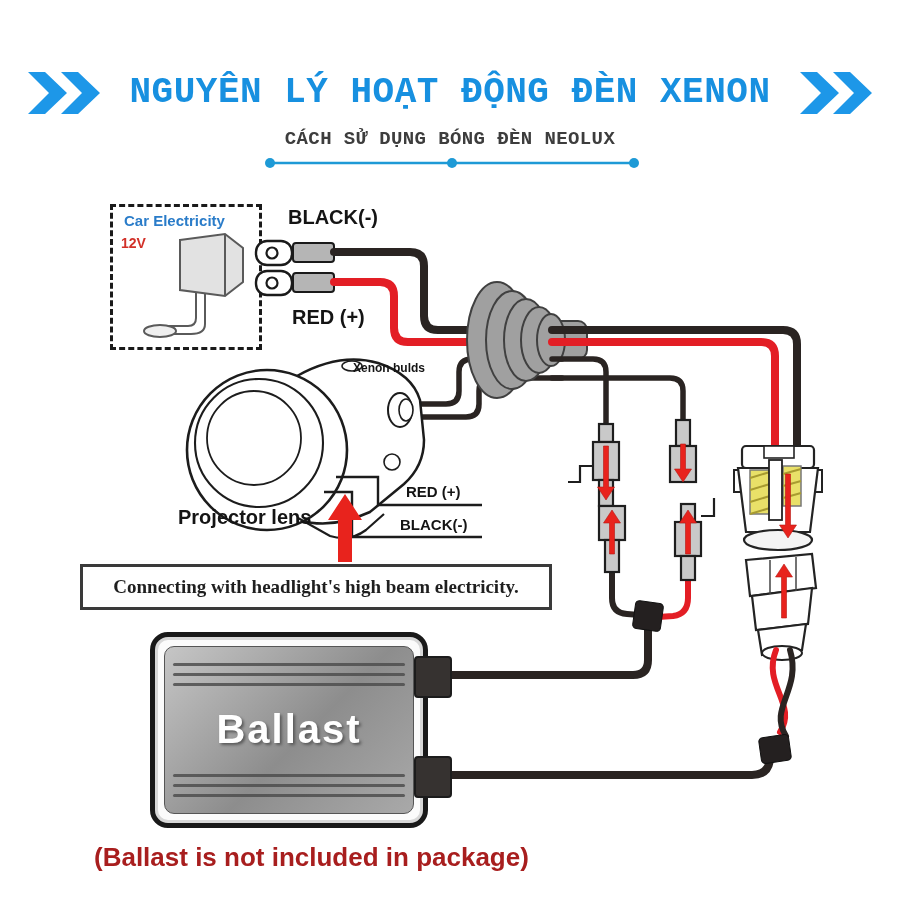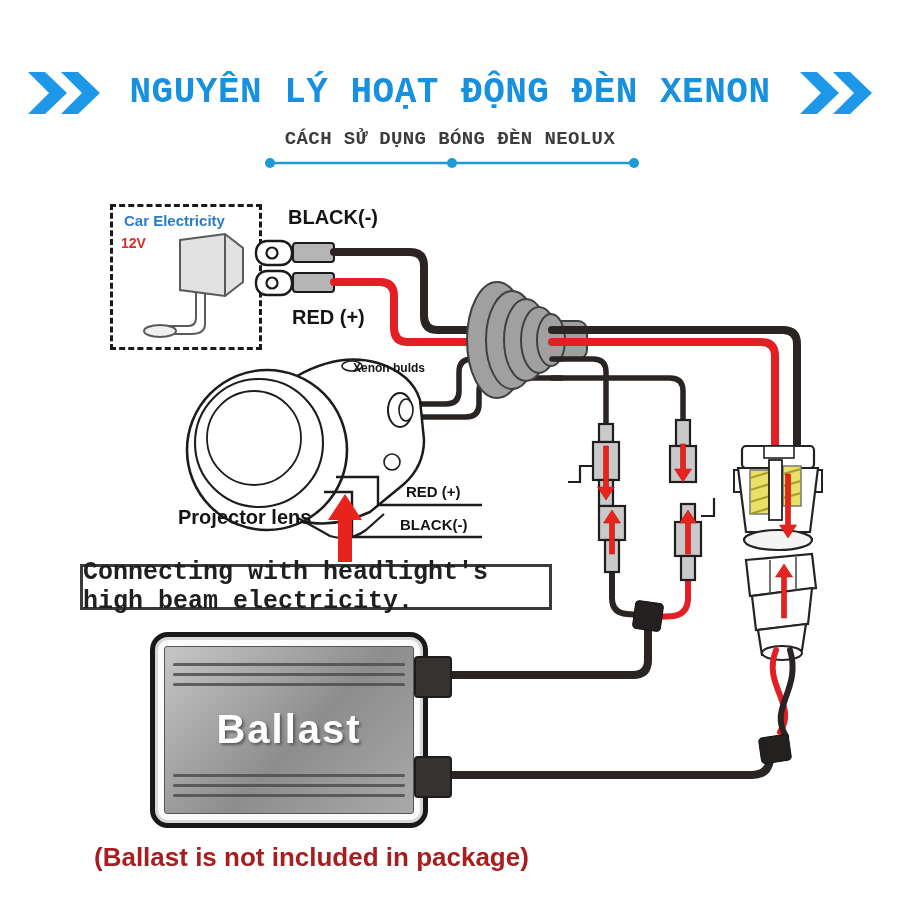--- a/index.html
+++ b/index.html
@@ -17,24 +17,24 @@
   .volt{left:121px;top:235px;font-size:14px;color:#d23028;}
   .neg-top{left:288px;top:206px;font-size:20px;}
   .pos-top{left:292px;top:306px;font-size:20px;}
   .xenon{left:353px;top:361px;font-size:12px;}
   .plens{left:178px;top:506px;font-size:20px;}
   .lens-red{left:406px;top:483px;font-size:15px;}
   .lens-black{left:400px;top:516px;font-size:15px;}
   .note-box{position:absolute;left:80px;top:564px;width:466px;height:40px;
          border:3px solid #3a3a3a;background:#fff;z-index:1;
          display:flex;align-items:center;justify-content:center;}
-  .note-text{font-size:25px;font-weight:600;color:#1f1f1f;font-family:Liberation Mono, monospace;}
+  .note-text{font-size:19px;font-weight:600;color:#1f1f1f;font-family:Liberation Serif, serif;}
   .ballast{position:absolute;left:150px;top:632px;width:268px;height:186px;background:#fbfbfb;
          border:5px solid #191919;border-radius:18px;z-index:3;box-shadow:inset 0 0 0 3px #d8d8d8;}
-  .ballast-face{position:absolute;left:9px;top:9px;right:9px;bottom:9px;border-radius:3px;
+  .ballast-face{position:absolute;left:9px;top:9px;right:9px;bottom:9px;border-radius:10px;
          background:linear-gradient(135deg,#c6c6c6,#8d8d8d 55%,#a9a9a9);border:1px solid #555;}
   .rib{position:absolute;left:8px;right:8px;height:3px;background:#4d4d4d;border-radius:2px;opacity:.85;}
   .ballast-label{position:absolute;left:0;right:0;top:60px;text-align:center;font-size:40px;
          font-weight:bold;color:#ffffff;letter-spacing:2px;text-shadow:2px 2px 3px #5a5a5a;}
   .plug{position:absolute;width:34px;height:38px;background:#363230;border:2px solid #1c1c1c;
          border-radius:4px;z-index:4;}
   .footer{left:94px;top:842px;font-size:26px;color:#a81e1e;}
 </style>
 </head>
 <body>

